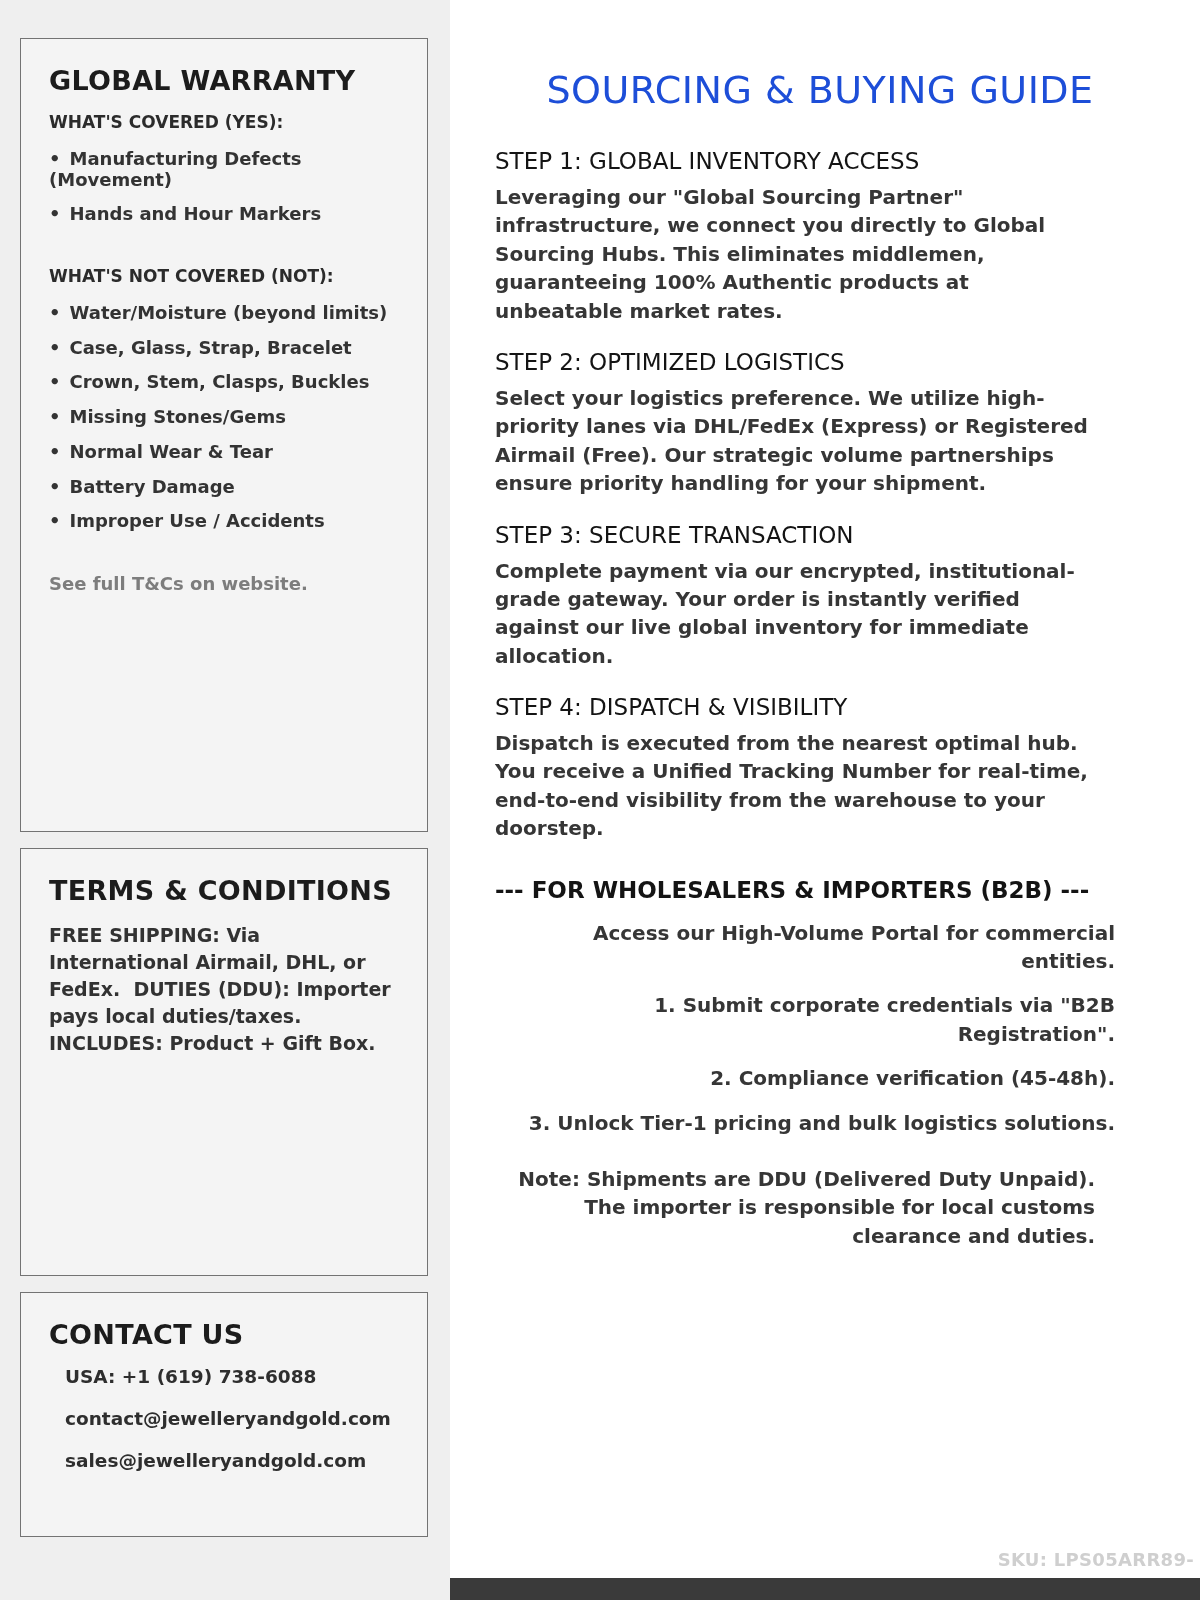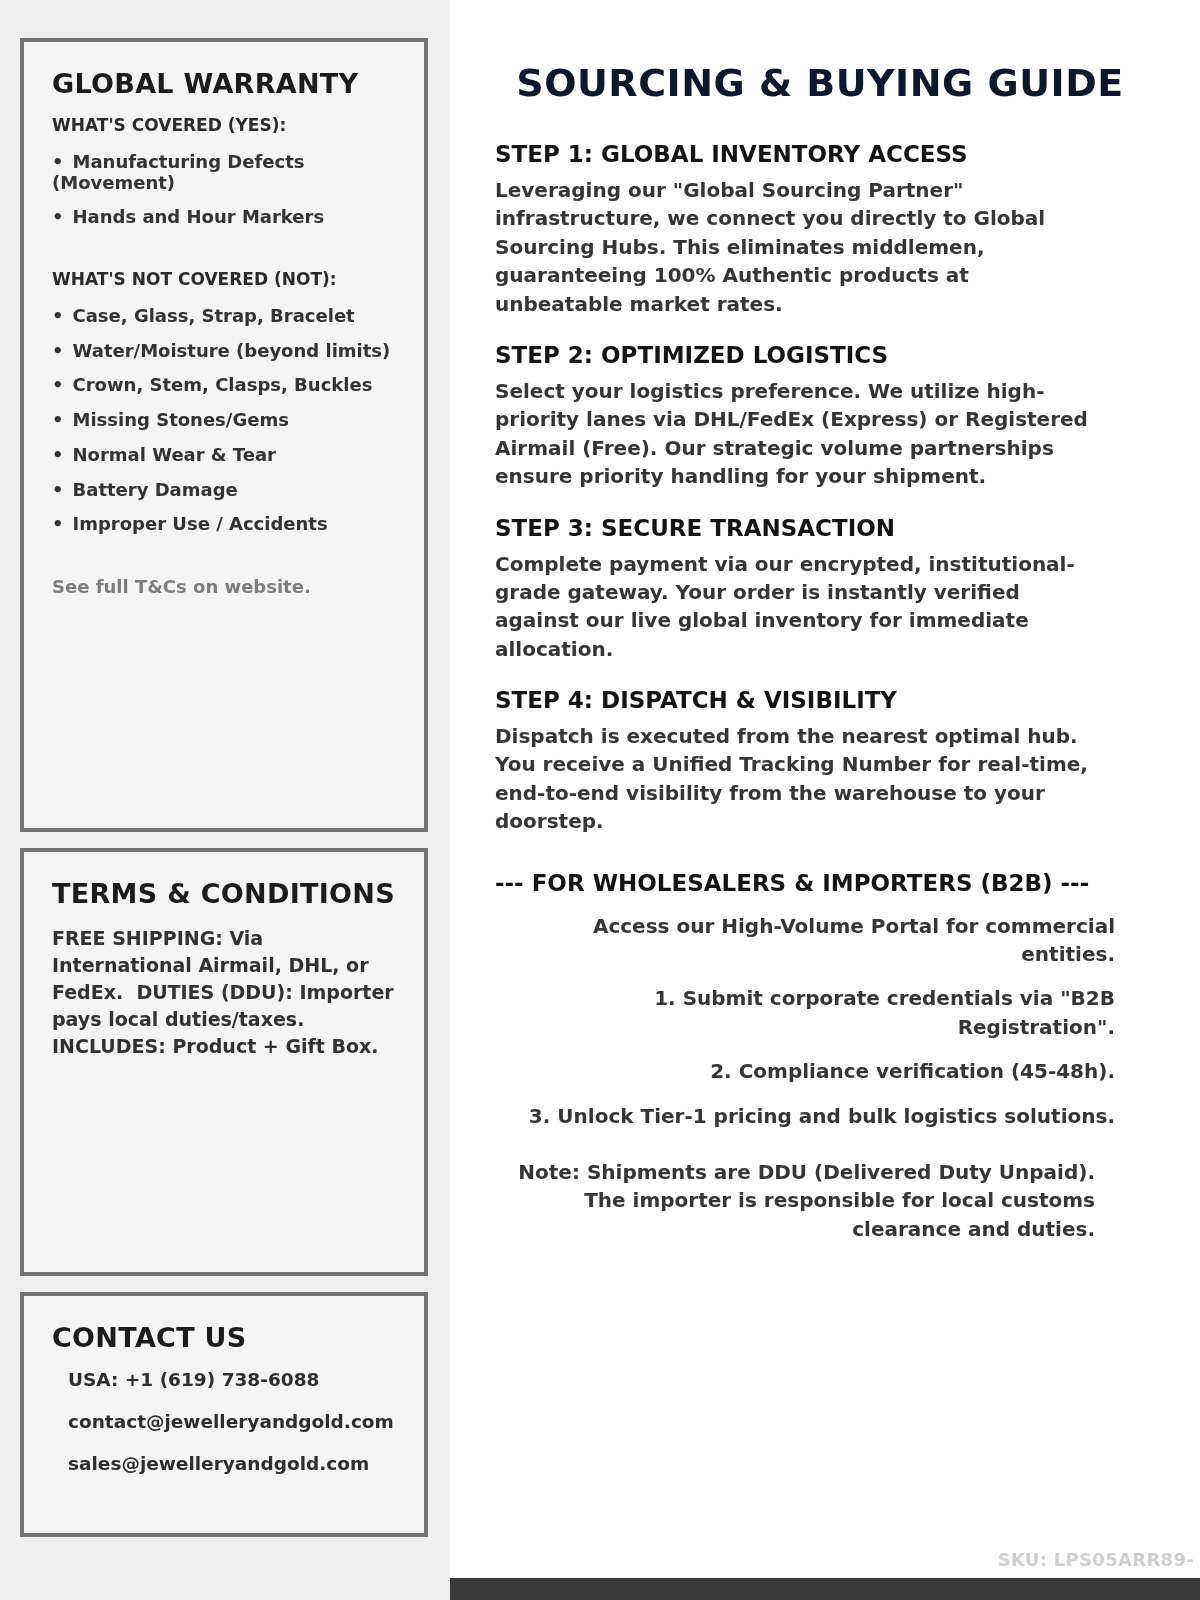--- a/index.html
+++ b/index.html
@@ -22,21 +22,21 @@
   
   .sidebar {
     width: 450px;
     min-width: 450px;
     height: 1600px;
     background: #efefef;
     padding: 38px 22px 0 20px;
   }
   .box {
     background: #f4f4f4;
-    border: 4px solid #737373;
+    border: 1px solid #737373;
     padding: 26px 28px;
     margin-bottom: 16px;
   }
   .box-warranty { height: 794px; }
   .box-terms    { height: 428px; }
   .box-contact  { height: 245px; }
 
   .box-title {
     font-size: 27px;
     font-weight: 800;
@@ -90,30 +90,30 @@
 
   
   .main {
     flex: 1;
     position: relative;
     padding: 52px 55px 0 45px;
     background: #ffffff;
   }
   .main-title {
     font-size: 38px;
-    font-weight: 700;
-    color: #0f172a;
+    font-weight: 400;
+    color: #1d4ed8;
     text-align: center;
     letter-spacing: 0.5px;
-    margin: 9px 0 36px 0;
+    margin: 16px 0 36px 0;
   }
   .step { width: 600px; margin-bottom: 24px; }
   .step-heading {
     font-size: 23px;
-    font-weight: 700;
+    font-weight: 400;
     color: #141414;
     margin: 0 0 9px 0;
   }
   .step-body, .b2b-text {
     font-size: 20px;
     font-weight: 600;
     color: #363636;
     line-height: 1.42;
     margin: 0;
   }
@@ -158,22 +158,22 @@
       <h2 class="box-title">GLOBAL WARRANTY</h2>
 
       <h3 class="sub-title">WHAT'S COVERED (YES):</h3>
       <ul class="bullets">
         <li>Manufacturing Defects (Movement)</li>
         <li>Hands and Hour Markers</li>
       </ul>
 
       <h3 class="sub-title">WHAT'S NOT COVERED (NOT):</h3>
       <ul class="bullets">
+        <li>Water/Moisture (beyond limits)</li>
         <li>Case, Glass, Strap, Bracelet</li>
-        <li>Water/Moisture (beyond limits)</li>
         <li>Crown, Stem, Clasps, Buckles</li>
         <li>Missing Stones/Gems</li>
         <li>Normal Wear &amp; Tear</li>
         <li>Battery Damage</li>
         <li>Improper Use / Accidents</li>
       </ul>
 
       <p class="footnote">See full T&amp;Cs on website.</p>
     </section>
 

